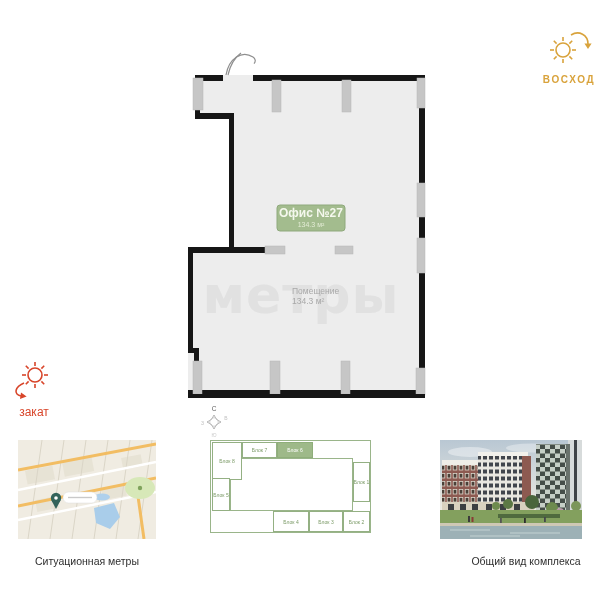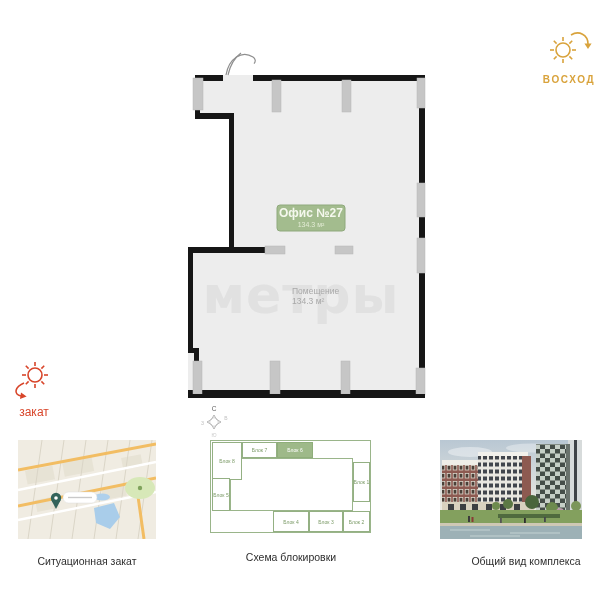--- a/index.html
+++ b/index.html
@@ -166,21 +166,21 @@
     <ellipse cx="84" cy="57" rx="8" ry="3.5" fill="#aed0ec"></ellipse>
     <path d="M76,68 l20,-5 l6,14 l-10,12 l-14,-6 z" fill="#a9cdea"></path>
     <g transform="translate(38,62)">
       <rect x="7" y="-10" width="34" height="11" rx="5.5" fill="#ffffff" stroke="#dddddd" stroke-width="0.5"></rect>
       <line x1="12" y1="-4.5" x2="36" y2="-4.5" stroke="#c9c9c9" stroke-width="1.4"></line>
       <circle cx="0" cy="-4" r="5.2" fill="#33635a"></circle>
       <path d="M-4.6,-1.8 L0,7 L4.6,-1.8 Z" fill="#33635a"></path>
       <circle cx="0" cy="-4" r="1.8" fill="#ffffff"></circle>
     </g>
   </svg>
-  <div class="thumb-caption">Ситуационная закат</div>
+  <div class="thumb-caption">Ситуационная метры</div>
 </div>
 
 <div class="abs" id="compass">
   <svg width="32" height="36" viewBox="0 0 32 36">
     <polygon points="15,11 17.5,15.5 22,18 17.5,20.5 15,25 12.5,20.5 8,18 12.5,15.5" fill="#ffffff" stroke="#a5a5a5" stroke-width="0.8"></polygon>
     <polygon points="15,13.5 18.2,14.8 19.5,18 18.2,21.2 15,22.5 11.8,21.2 10.5,18 11.8,14.8" fill="none" stroke="#bbbbbb" stroke-width="0.6" transform="rotate(22 15 18)"></polygon>
     <text x="15" y="7" text-anchor="middle" font-size="6.5" fill="#5f5f5f">С</text>
     <text x="27" y="16" text-anchor="middle" font-size="5" fill="#c2c2c2">В</text>
     <text x="3.5" y="21" text-anchor="middle" font-size="5" fill="#c2c2c2">З</text>
     <text x="15" y="33" text-anchor="middle" font-size="5" fill="#cccccc">Ю</text>
@@ -195,21 +195,20 @@
         <div class="block" style="left: 2px; top: 2px; width: 30px; height: 38px;">Блок 8</div>
         <div class="block" style="left: 32px; top: 2px; width: 35px; height: 16px;">Блок 7</div>
         <div class="block selected" style="left: 67px; top: 2px; width: 36px; height: 16px;">Блок 6</div>
         <div class="block" style="left: 143px; top: 22px; width: 17px; height: 40px;">Блок 1</div>
         <div class="block" style="left: 133px; top: 71px; width: 27px; height: 21px;">Блок 2</div>
         <div class="block" style="left: 99px; top: 71px; width: 34px; height: 21px;">Блок 3</div>
         <div class="block" style="left: 63px; top: 71px; width: 36px; height: 21px;">Блок 4</div>
         <div class="block" style="left: 2px; top: 38px; width: 18px; height: 33px;">Блок 5</div>
       </div>
   </div>
-  <div class="thumb-caption scheme-caption">Схема блокировки</div>
 </div>
 
 <div class="abs" id="thumb-render">
   <svg width="142" height="99" viewBox="0 0 142 99">
     <defs>
       <linearGradient id="sky" x1="0" y1="0" x2="0" y2="1">
         <stop offset="0" stop-color="#b9c7d3"></stop>
         <stop offset="1" stop-color="#eceae2"></stop>
       </linearGradient>
       <pattern id="winWhite" width="6" height="7" patternUnits="userSpaceOnUse">

